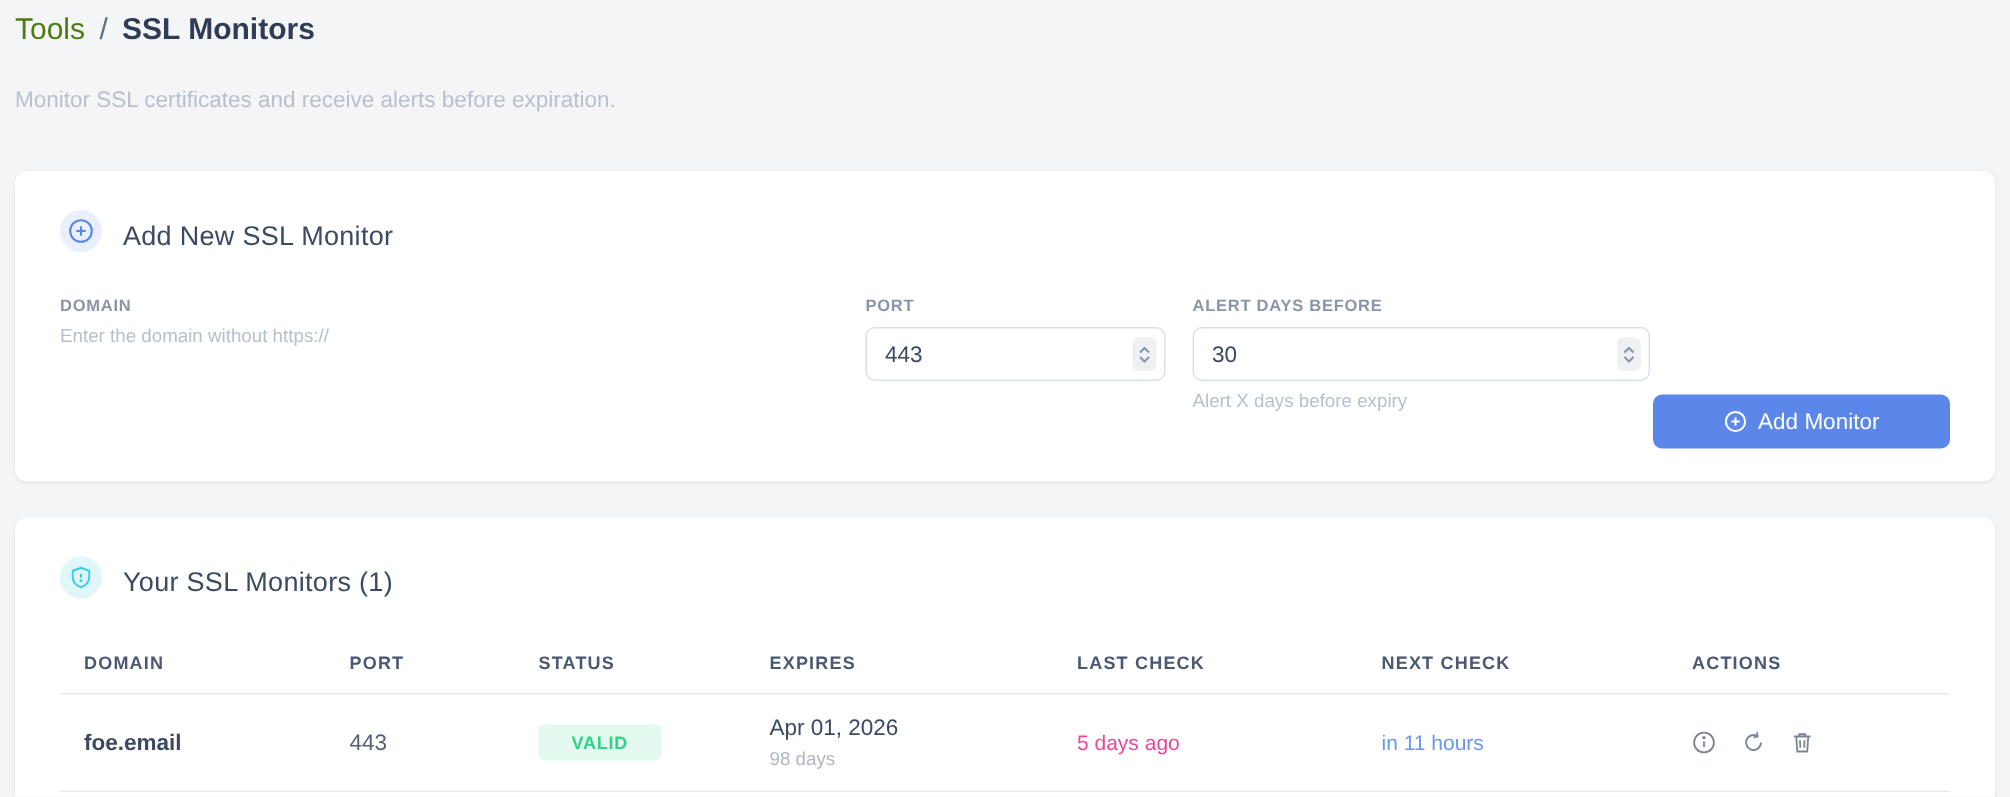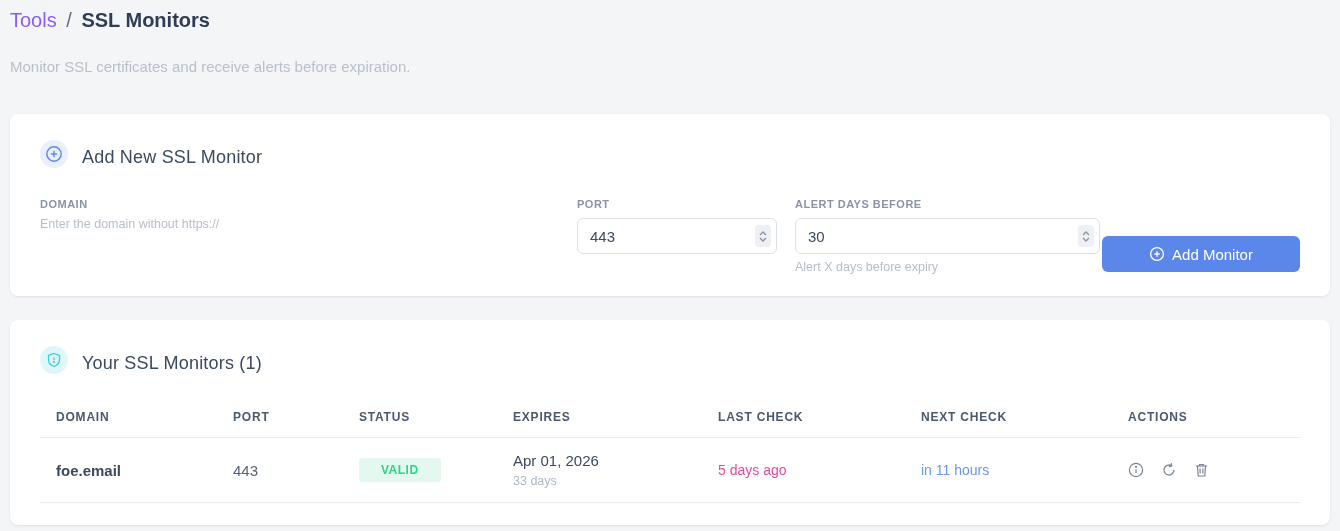--- a/index.html
+++ b/index.html
@@ -11,21 +11,21 @@
     overflow: hidden;
   }
   .page { padding: 0 10px; }
 
   
   .breadcrumb {
     padding-top: 8px;
     font-size: 20px;
     line-height: 24px;
   }
-  .breadcrumb .crumb-section { color: #8b5cf6; font-weight: 400; }
+  .breadcrumb .crumb-section { color: #4d7c0f; font-weight: 400; }
   .breadcrumb .crumb-sep { color: #5f6d83; font-weight: 400; padding: 0 4px; }
   .breadcrumb .crumb-current { color: #2e3d55; font-weight: 700; }
   .page-subtitle {
     margin-top: 26px;
     font-size: 15px;
     line-height: 18px;
     color: #b9c0cb;
   }
 
   
@@ -84,21 +84,21 @@
     position: absolute; right: 6px; top: 7px;
     width: 16px; height: 22px;
     background: #eef0f4;
     border-radius: 4px;
     display: flex; flex-direction: column;
     align-items: center; justify-content: center;
     gap: 1px;
     cursor: pointer;
   }
 
-  .submit-wrap { margin-left: auto; margin-top: 38px; }
+  .submit-wrap { margin-left: auto; margin-top: 65px; }
   .btn-primary {
     width: 198px; height: 36px;
     background: #5b87ea;
     border: none; border-radius: 6px;
     color: #ffffff;
     font-size: 15px;
     font-family: "Liberation Sans", sans-serif;
     display: flex; align-items: center; justify-content: center;
     gap: 7px;
     cursor: pointer;
@@ -249,21 +249,21 @@
       </div>
 
       <div class="t-grid t-row">
         <span class="cell-domain">foe.email</span>
         <span class="cell-port">443</span>
         <span>
           <span class="badge-valid">VALID</span>
         </span>
         <span class="cell-expires">
           <div class="expires-date">Apr 01, 2026</div>
-          <div class="expires-sub">33 days</div>
+          <div class="expires-sub">98 days</div>
         </span>
         <span class="cell-lastcheck">5 days ago</span>
         <span class="cell-nextcheck">in 11 hours</span>
         <span class="cell-actions">
           <button class="action-btn">
             <svg width="16" height="16" viewBox="0 0 16 16" fill="none" stroke="currentColor" stroke-width="1.2">
               <circle cx="8" cy="8" r="6.6"></circle>
               <line x1="8" y1="7.2" x2="8" y2="11"></line>
               <circle cx="8" cy="4.8" r="0.5" fill="currentColor"></circle>
             </svg>

